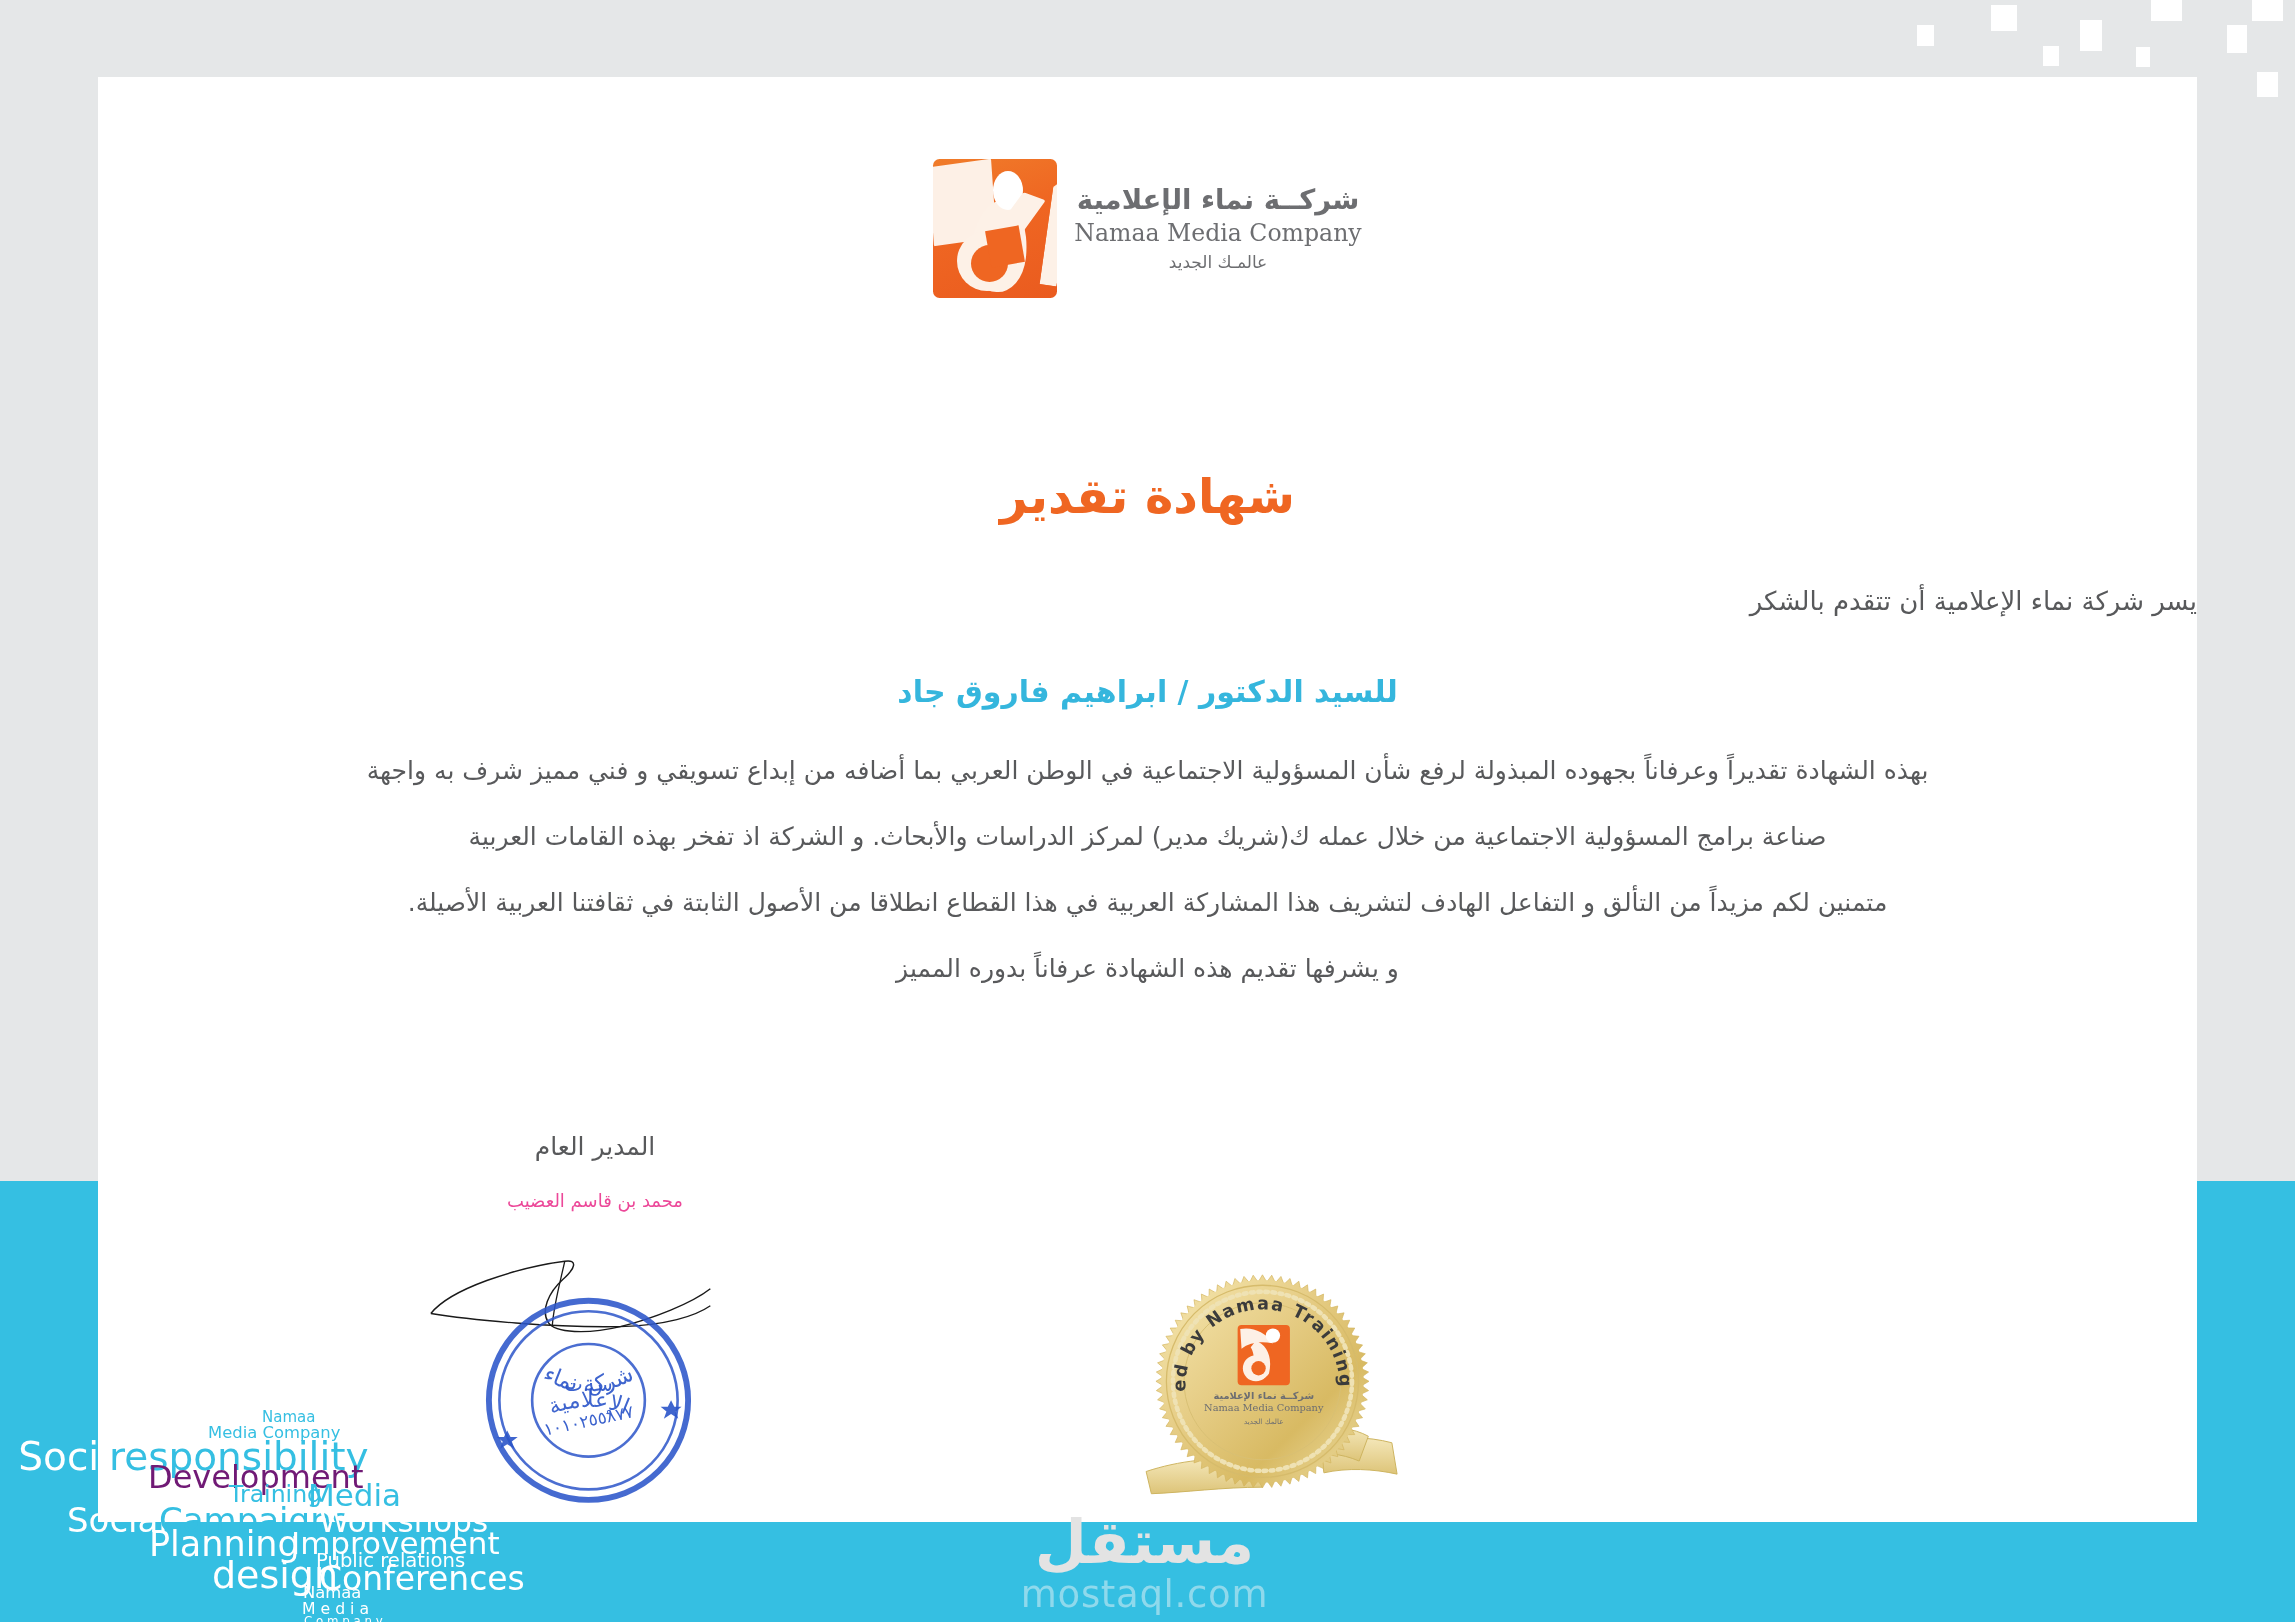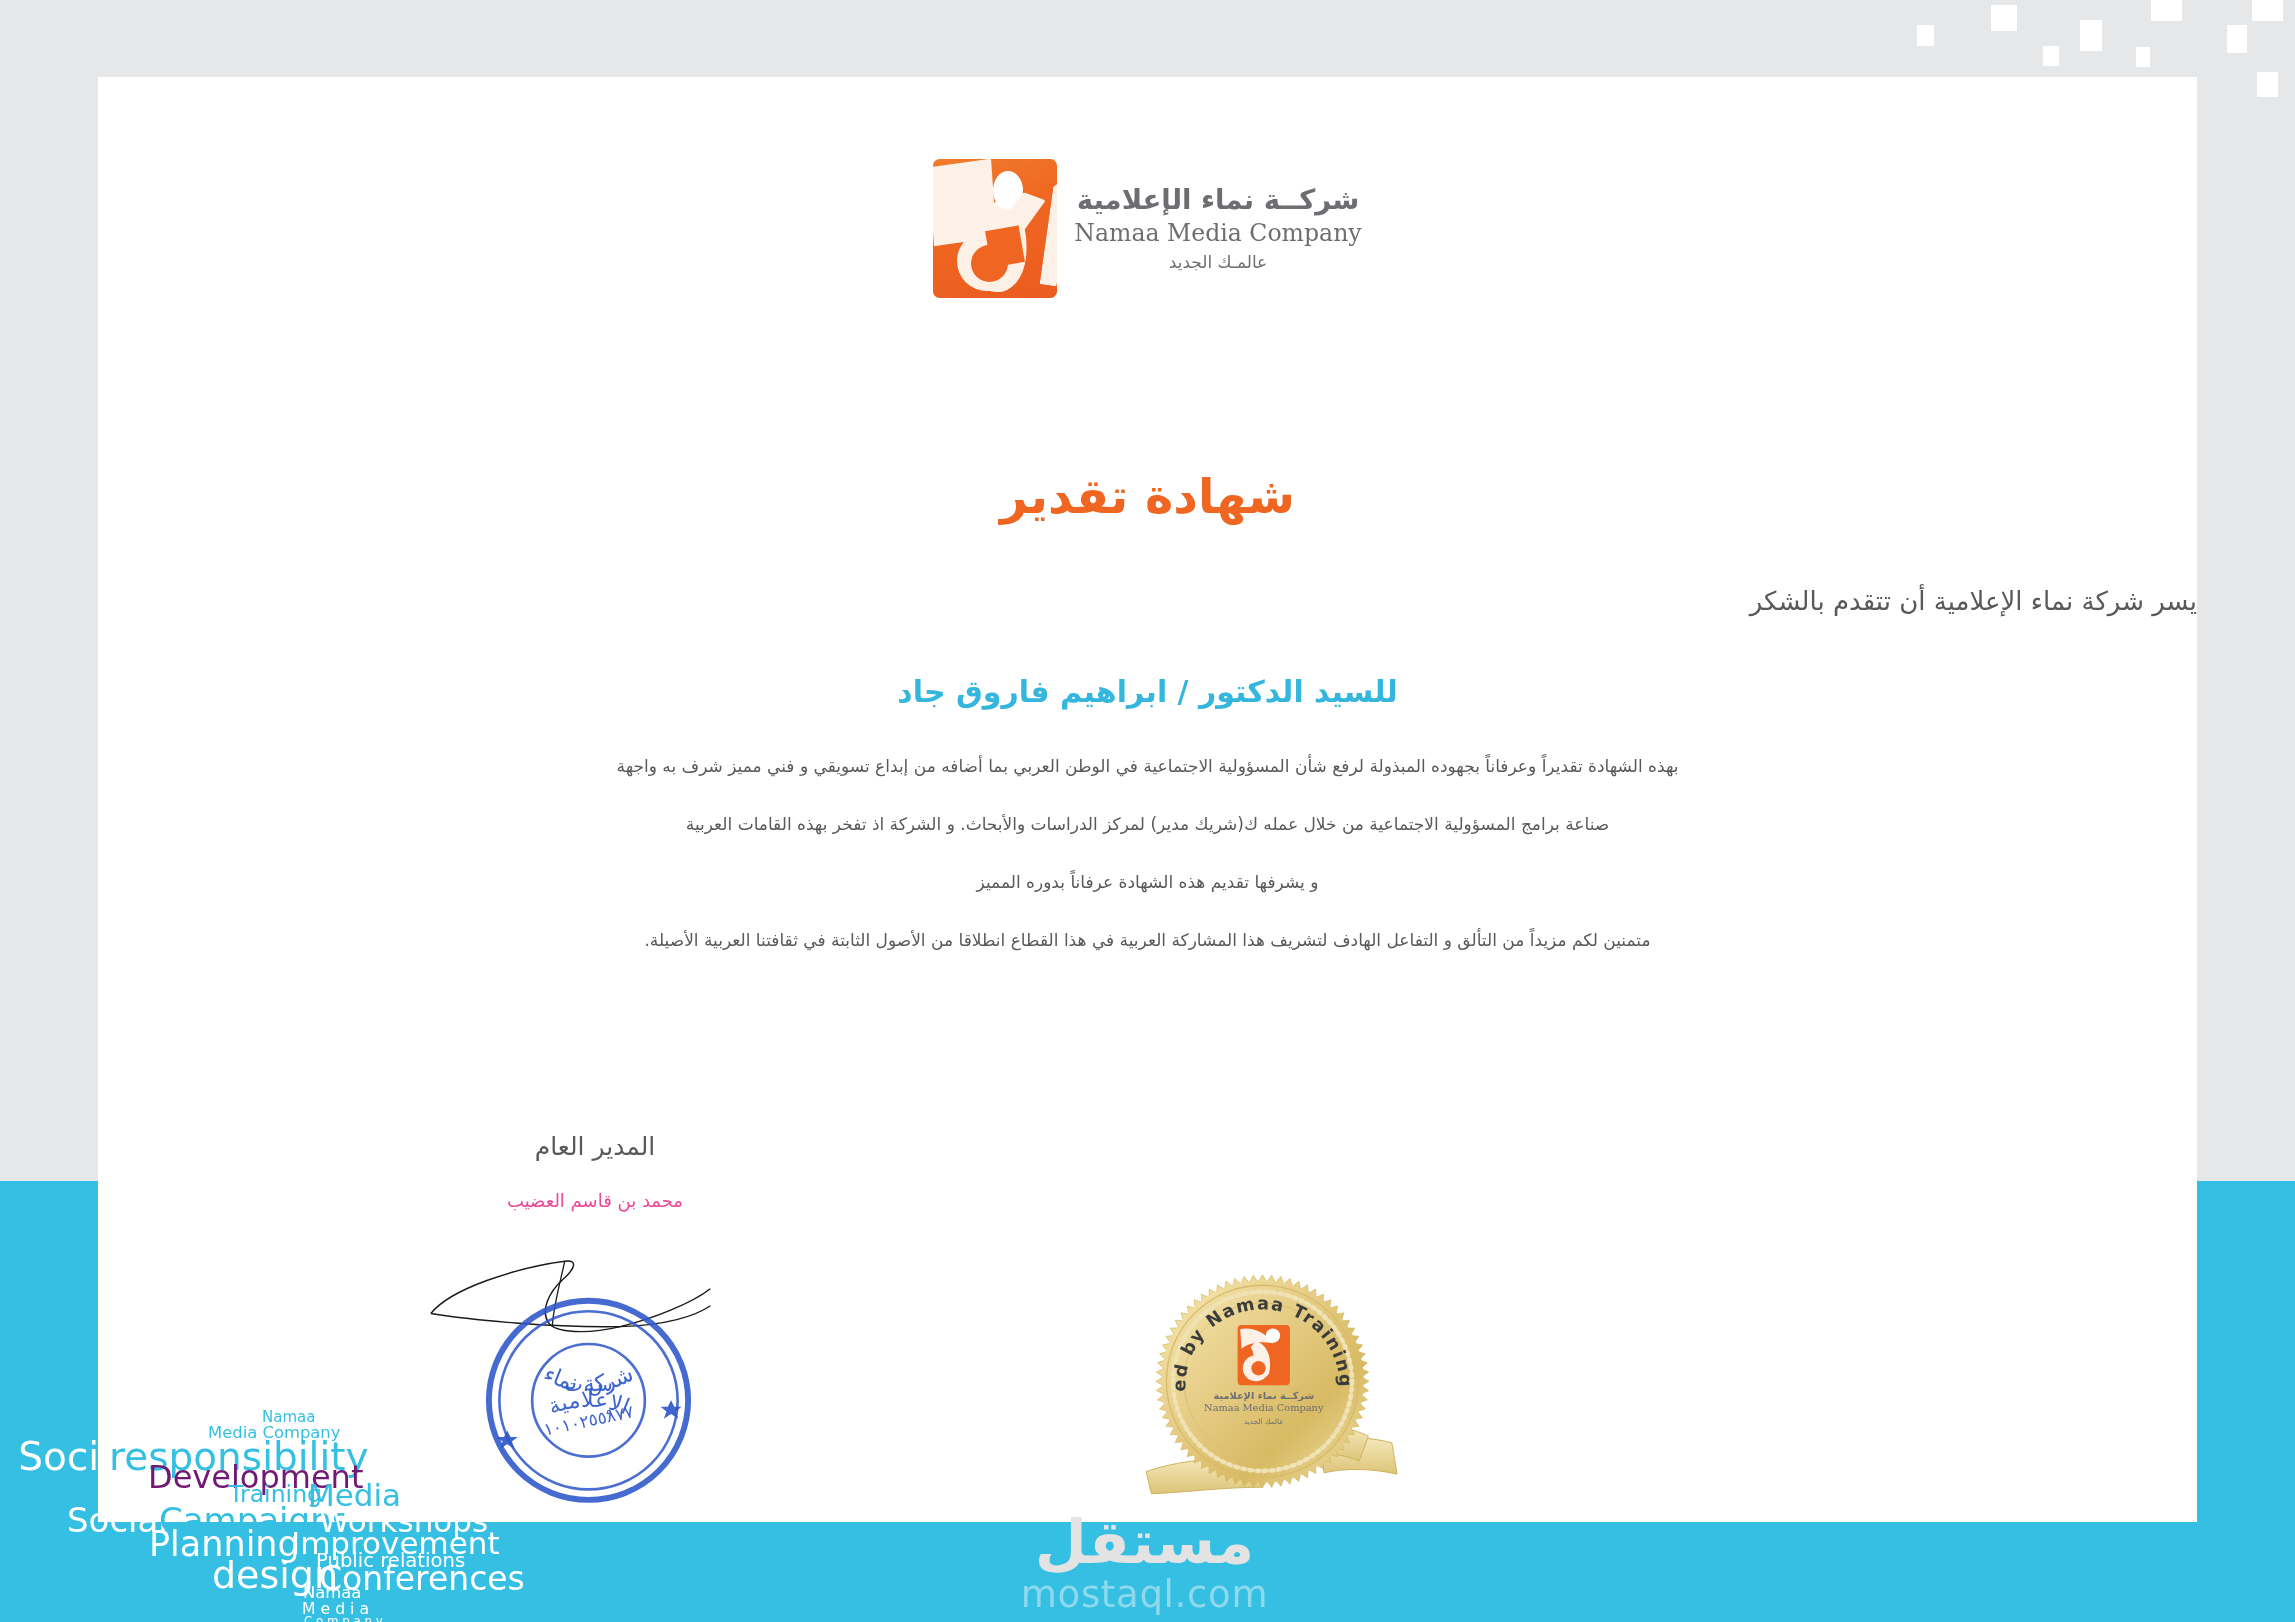--- a/index.html
+++ b/index.html
@@ -54,21 +54,21 @@
   .logo-en{font-family:"DejaVu Serif","Liberation Serif",serif;font-size:23.6px;color:#6d6e71;margin-top:3.9px;}
   .logo-slogan{font-size:17px;color:#6d6e71;margin-top:6.5px;}
 
   
   .cert-title{position:absolute;left:0;right:0;top:391px;text-align:center;
     font-size:48px;font-weight:bold;color:#ef6622;letter-spacing:0px;}
   .intro{position:absolute;left:0;right:0;top:509px;text-align:right;font-size:26px;color:#58595b;}
   .recipient{position:absolute;left:0;right:0;top:597px;text-align:center;font-size:30px;font-weight:bold;color:#35b6dd;}
 
   .body-block{position:absolute;left:98px;right:98px;top:681px;}
-  .body-line{text-align:center;font-size:17px;color:#58595b;line-height:1.0;margin-bottom:41px;white-space:nowrap;}
+  .body-line{text-align:center;font-size:25px;color:#58595b;line-height:1.0;margin-bottom:41px;white-space:nowrap;}
 
   
   .sig-block{position:absolute;left:340px;top:1055px;width:314px;text-align:center;}
   .sig-title{font-size:25px;color:#58595b;}
   .sig-name{font-size:18px;color:#ec4899;margin-top:29px;}
   .sig-scribble{position:absolute;left:326px;top:1166px;width:288px;height:111px;pointer-events:none;}
 
   
   .stamp{position:absolute;left:366px;top:1204px;width:249px;height:236px;}
   .stamp svg{width:100%;height:100%;}
@@ -130,22 +130,22 @@
 
     <div class="cert-title">شهادة تقدير</div>
 
     <div class="intro">يسر شركة نماء الإعلامية أن تتقدم بالشكر</div>
 
     <div class="recipient">للسيد الدكتور / ابراهيم فاروق جاد</div>
 
     <div class="body-block">
       <div class="body-line">بهذه الشهادة تقديراً وعرفاناً بجهوده المبذولة لرفع شأن المسؤولية الاجتماعية في الوطن العربي بما أضافه من إبداع تسويقي و فني مميز شرف به واجهة</div>
       <div class="body-line">صناعة برامج المسؤولية الاجتماعية من خلال عمله ك(شريك مدير) لمركز الدراسات  والأبحاث. و الشركة اذ تفخر بهذه القامات العربية</div>
+      <div class="body-line">متمنين لكم مزيداً من التألق و التفاعل الهادف لتشريف هذا المشاركة العربية في هذا القطاع انطلاقا من الأصول الثابتة  في ثقافتنا العربية الأصيلة.</div>
       <div class="body-line">و يشرفها تقديم هذه الشهادة عرفاناً بدوره المميز</div>
-      <div class="body-line">متمنين لكم مزيداً من التألق و التفاعل الهادف لتشريف هذا المشاركة العربية في هذا القطاع انطلاقا من الأصول الثابتة  في ثقافتنا العربية الأصيلة.</div>
     </div>
 
     <div class="sig-block">
       <div class="sig-title">المدير العام</div>
       <div class="sig-name">محمد بن قاسم العضيب</div>
     </div>
 
     <svg class="sig-scribble" viewBox="0 0 440 170">
       <path d="M10,108 C40,70 140,38 215,28 C235,25 232,38 212,56 C190,76 178,104 190,122 C200,138 250,140 300,128 C350,116 410,92 438,70" fill="none" stroke="#1a1a1a" stroke-width="2.2"></path>
       <path d="M10,108 C70,118 200,130 300,128 C370,126 415,112 438,96" fill="none" stroke="#1a1a1a" stroke-width="2.0"></path>

